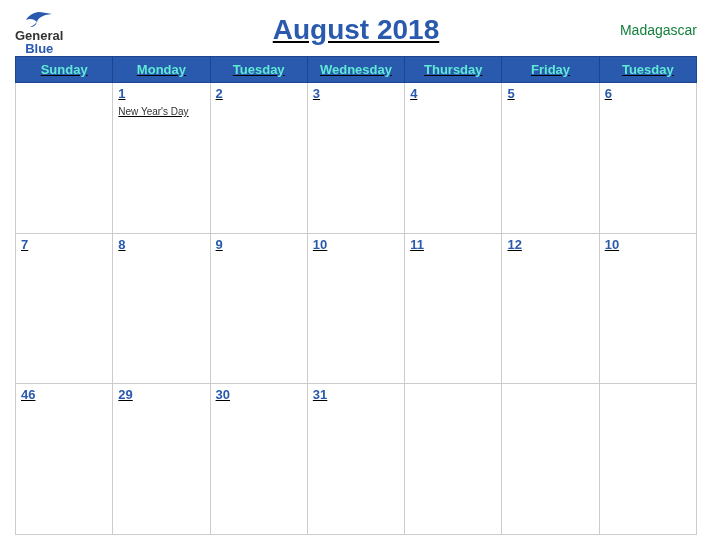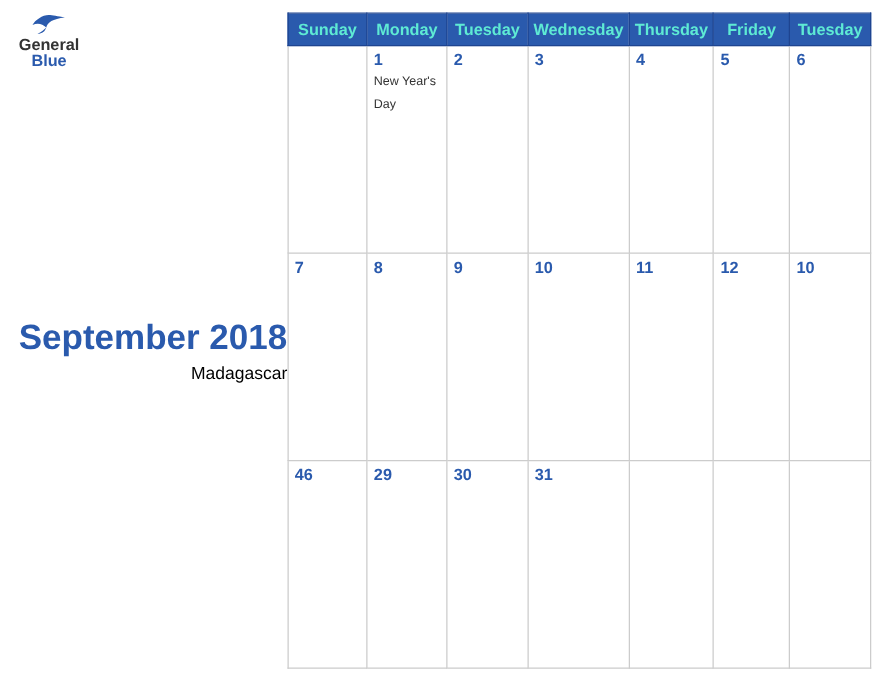--- a/index.html
+++ b/index.html
@@ -8,21 +8,22 @@
       background: #fff;
       width: 712px;
       height: 550px;
       overflow: hidden;
     }
     .calendar-container {
       width: 712px;
       height: 550px;
       padding: 10px 15px 15px 15px;
       display: flex;
-      flex-direction: row;
+      flex-direction: column;
+      text-decoration: underline;
     }
     .header {
       display: flex;
       align-items: center;
       justify-content: center;
       position: relative;
       margin-bottom: 6px;
       padding: 4px 0;
     }
     .logo {
@@ -53,22 +54,21 @@
       font-weight: bold;
       color: #2a5aad;
       text-align: center;
     }
     .country {
       position: absolute;
       right: 0;
       top: 50%;
       transform: translateY(-50%);
       font-size: 14px;
-      color: #000000;
-      margin-top: 28px;
+      color: #15803d;
     }
     .calendar-table {
       width: 100%;
       flex: 1;
       border-collapse: collapse;
     }
     .calendar-table th {
       background-color: #2a5aad;
       color: #5eead4;
       text-align: center;
@@ -109,21 +109,21 @@
     <div class="logo">
       <svg class="logo-bird" viewBox="0 0 30 18" xmlns="http://www.w3.org/2000/svg">
         <path d="M15 2 C10 2, 4 6, 2 10 C6 8, 10 9, 13 12 C14 8, 18 5, 28 4 C22 3, 18 2, 15 2Z" fill="#2a5aad"></path>
         <path d="M13 12 C12 15, 10 17, 6 17 C9 16, 11 14, 13 12Z" fill="#2a5aad"></path>
       </svg>
       <div style="display:flex; flex-direction:column; align-items:center; margin-top:1px;">
         <span class="logo-general">General</span>
         <span class="logo-blue">Blue</span>
       </div>
     </div>
-    <h1 class="title">September 2018</h1>
+    <h1 class="title">August 2018</h1>
     <span class="country">Madagascar</span>
   </div>
 
   <table class="calendar-table">
     <thead>
       <tr>
       <th>Sunday</th>
           <th>Monday</th>
           <th>Tuesday</th>
           <th>Wednesday</th>

